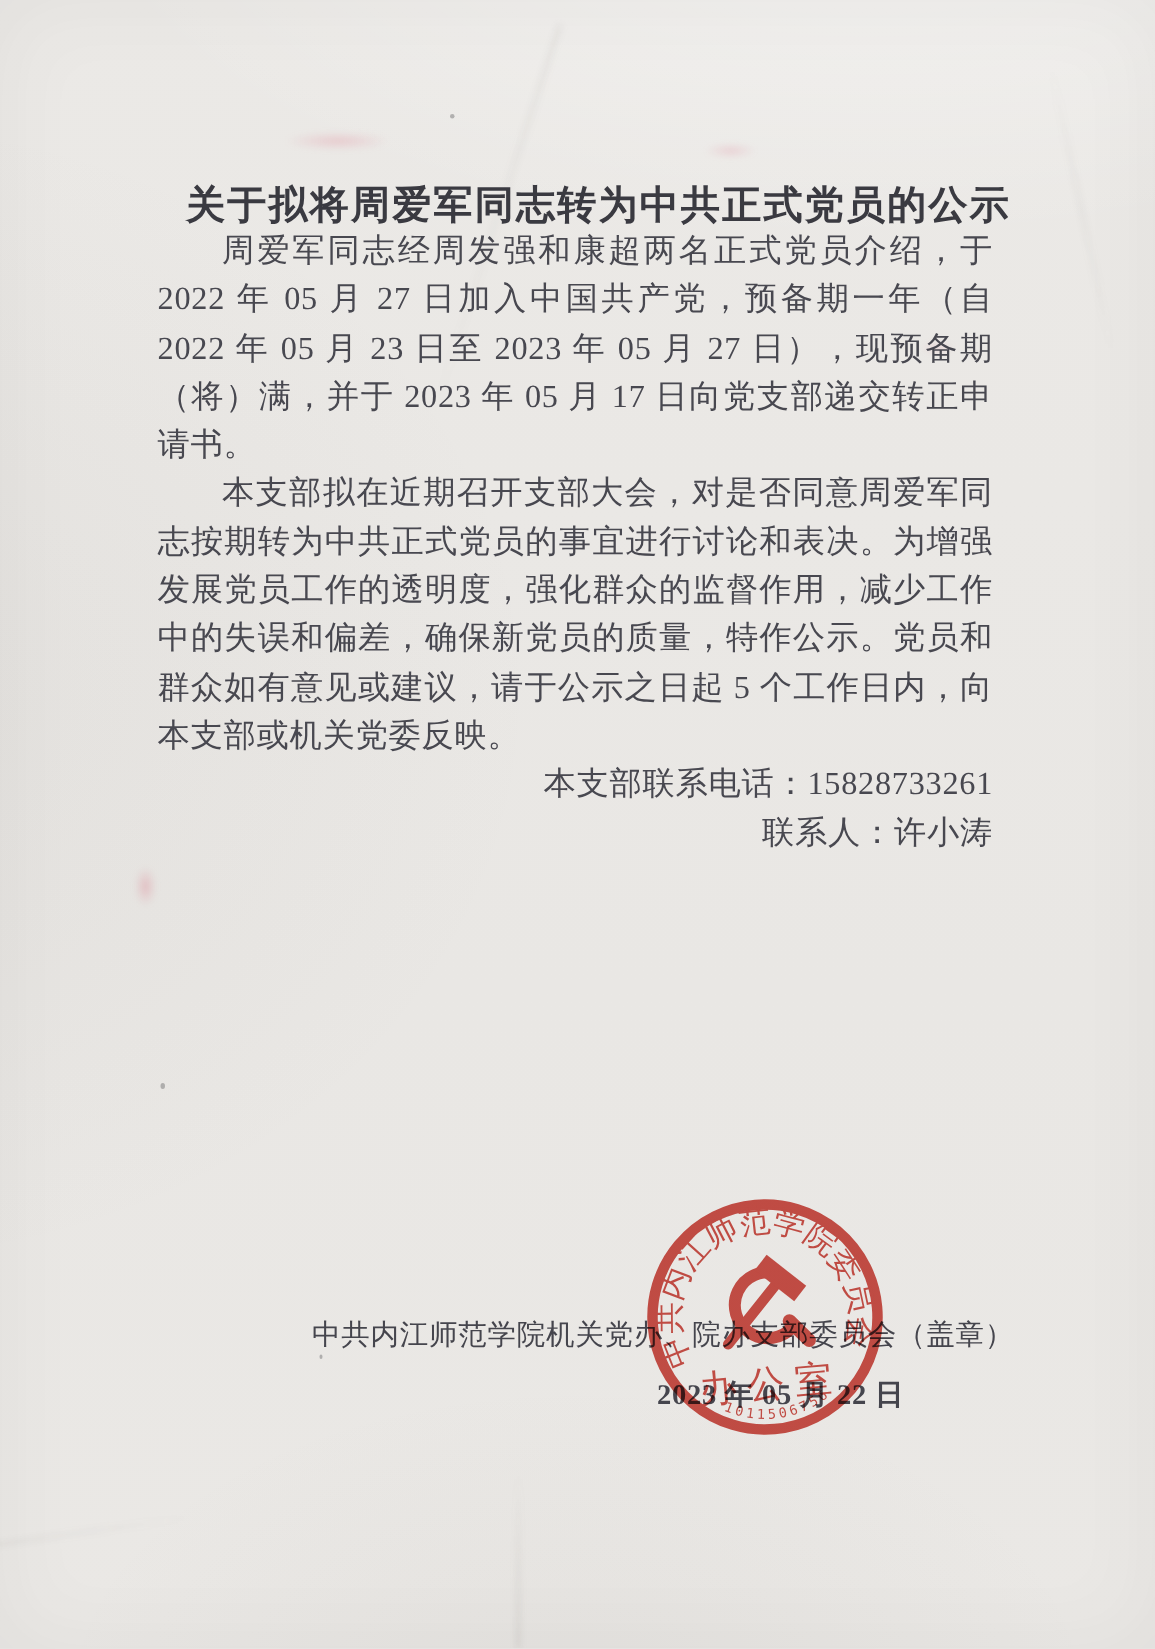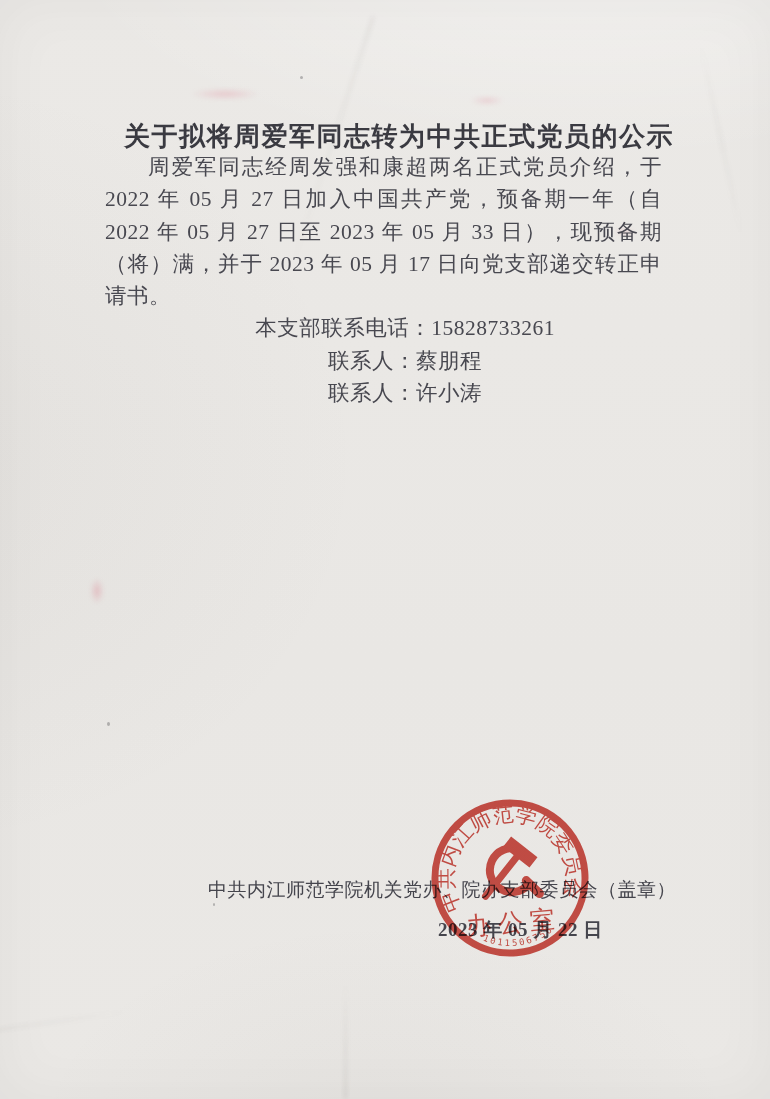--- a/index.html
+++ b/index.html
@@ -52,21 +52,21 @@
     font-family:"Liberation Sans","DejaVu Sans",sans-serif;
     font-weight:700;font-size:26px;letter-spacing:1.5px;
     color:#3a3a41;
   }
   .body-text{
     position:absolute;left:105px;top:151px;width:557px;
     font-size:21.5px;line-height:32.3px;letter-spacing:.5px;
     color:#484850;
   }
   .body-text p{margin:0;text-indent:2em;text-align:justify;}
-  .body-text p.contact-line{text-align:center;}
+  .body-text p.contact-line{text-align:right;}
   .signature{
     position:absolute;left:208px;top:877px;
     font-size:19px;letter-spacing:.5px;color:#45454d;z-index:1;
   }
   .doc-date{
     position:absolute;left:438px;top:917px;
     font-size:19px;letter-spacing:.5px;color:#45454d;z-index:1;font-weight:bold;
   }
   .seal-wrap{
     position:absolute;left:426px;top:794px;width:168px;height:168px;
@@ -99,23 +99,23 @@
   <div class="smudge smudge-2"></div>
   <div class="smudge smudge-3"></div>
   <div class="smudge smudge-4"></div>
   <div class="speck speck-1"></div>
   <div class="speck speck-2"></div>
   <div class="speck speck-3"></div>
 
   <h1 class="title">关于拟将周爱军同志转为中共正式党员的公示</h1>
 
   <div class="body-text">
-    <p>周爱军同志经周发强和康超两名正式党员介绍，于 2022 年 05 月 27 日加入中国共产党，预备期一年（自 2022 年 05 月 27 日至 2023 年 05 月 33 日），现预备期（将）满，并于 2023 年 05 月 17 日向党支部递交转正申请书。</p>
+    <p>周爱军同志经周发强和康超两名正式党员介绍，于 2022 年 05 月 27 日加入中国共产党，预备期一年（自 2022 年 05 月 23 日至 2023 年 05 月 27 日），现预备期（将）满，并于 2023 年 05 月 17 日向党支部递交转正申请书。</p>
+    <p>本支部拟在近期召开支部大会，对是否同意周爱军同志按期转为中共正式党员的事宜进行讨论和表决。为增强发展党员工作的透明度，强化群众的监督作用，减少工作中的失误和偏差，确保新党员的质量，特作公示。党员和群众如有意见或建议，请于公示之日起 5 个工作日内，向本支部或机关党委反映。</p>
     <p class="contact-line">本支部联系电话：15828733261</p>
-    <p class="contact-line">联系人：蔡朋程</p>
     <p class="contact-line">联系人：许小涛</p>
   </div>
 
   <div class="signature">中共内江师范学院机关党办、院办支部委员会（盖章）</div>
   <div class="doc-date">2023 年 05 月 22 日</div>
 
   <div class="seal-wrap">
     <svg width="168" height="168" viewBox="0 0 168 168">
       <defs>
         <path id="arcTop" d="M 33.7 110.8 A 57 57 0 1 1 134.3 110.8" fill="none"></path>

